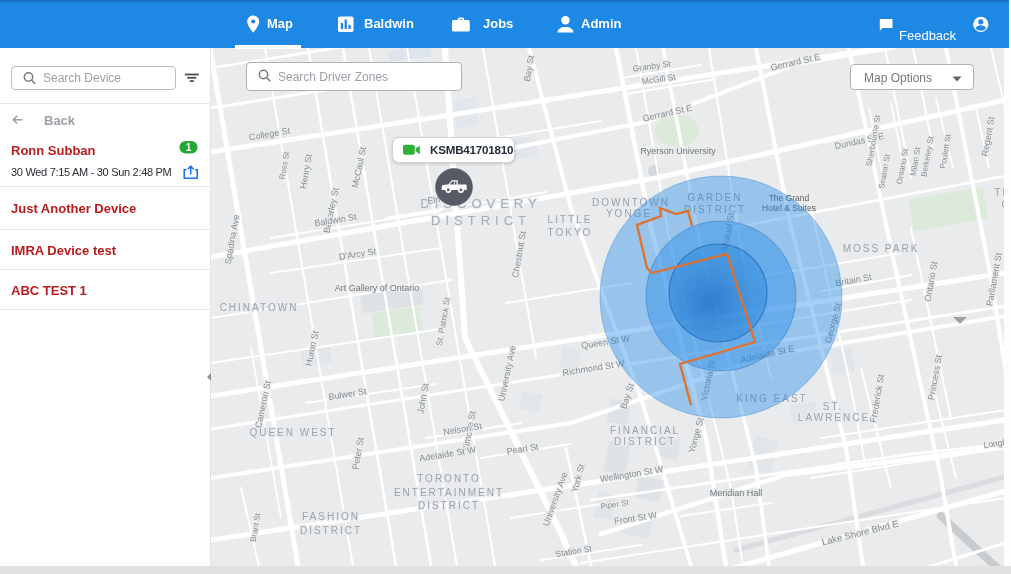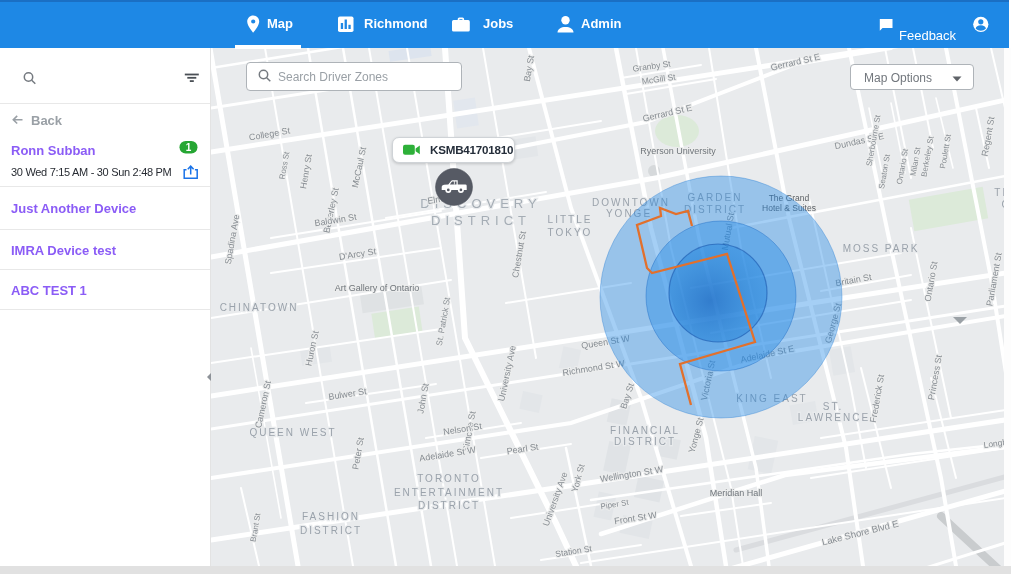--- a/index.html
+++ b/index.html
@@ -8,21 +8,21 @@
   #hdr{position:absolute;left:0;top:0;width:1009px;height:48px;background:#1e88e5;z-index:10;}
   #hdr .topline{position:absolute;left:0;top:0;width:100%;height:2px;background:#1a6fc4;}
   #logo{position:absolute;left:27px;top:7px;color:#fff;font-weight:bold;font-size:28px;letter-spacing:0px;}
   #logo .cam{color:#35c6dd;font-size:20px;letter-spacing:0.5px;}
   .ntxt{position:absolute;top:0;height:48px;line-height:48px;color:#fff;font-size:13px;font-weight:bold;z-index:11;}
   #tabind{position:absolute;left:235px;top:45px;width:66px;height:4px;background:#fff;z-index:12;}
   #side{position:absolute;left:0;top:48px;width:210px;height:518px;background:#fff;border-right:1px solid #e3e3e3;z-index:3;}
   #sbox{position:absolute;left:11px;top:17.5px;width:163px;height:22px;border:1px solid #b9bec4;border-radius:4px;}
   #sbox span{color:#9aa0a6;font-size:12px;position:absolute;left:31px;top:4px;}
   .divider{position:absolute;left:0;width:210px;height:1px;background:#e8e8e8;}
-  .devname{position:absolute;left:11px;color:#8b5cf6;font-weight:bold;font-size:13px;}
+  .devname{position:absolute;left:11px;color:#b91c1c;font-weight:bold;font-size:13px;}
   #map{position:absolute;left:211px;top:48px;width:793px;height:518px;background:#e9ebed;overflow:hidden;z-index:1;}
   .obox{position:absolute;background:#fff;border:1px solid #aeb3b8;border-radius:4px;z-index:6;font-size:13px;color:#9aa0a6;}
   #zonebox{left:246px;top:62px;width:214px;height:27px;}
   #zonebox span{position:absolute;left:31px;top:6.5px;font-size:12px;}
   #mapopt{left:850px;top:64px;width:122px;height:24px;color:#72777d;}
   #mapopt span{position:absolute;left:13px;top:5.5px;font-size:12px;}
   #vlabel{position:absolute;left:392px;top:137px;width:121px;height:23.5px;background:#fff;
           border:1px solid #cfd3d7;border-radius:7px;z-index:5;box-shadow:0 1px 3px rgba(0,0,0,0.18);}
   #vlabel b{position:absolute;left:37px;top:5px;font-size:11.6px;color:#252e3a;letter-spacing:-0.2px;}
   #vstrip{position:absolute;left:1004px;top:48px;width:7px;height:526px;background:#fdfdfd;z-index:8;}
@@ -267,28 +267,31 @@
 <path d="M879.8 19 h12.7 v9 h-10 l-2.7 2.7 z" fill="#fff"></path>
 
 <g>
         <circle cx="980.8" cy="24.3" r="7.6" fill="#fff"></circle>
 <circle cx="980.8" cy="21.8" r="2.6" fill="#1e88e5"></circle>
 <path d="M975.7 28.7c0-2.3 2.3-3.5 5.1-3.5s5.1 1.2 5.1 3.5a7.6 7.6 0 0 1-10.2 0z" fill="#1e88e5"></path>
       </g>
 </svg>
   </div>
   <div class="ntxt" style="left:267px;">Map</div>
-  <div class="ntxt" style="left:364px;">Richmond</div>
+  <div class="ntxt" style="left:364px;">Baldwin</div>
   <div class="ntxt" style="left:483px;">Jobs</div>
   <div class="ntxt" style="left:581px;">Admin</div>
   <div class="ntxt" style="left:899px;font-weight:normal;margin-top:12px;">Feedback</div>
   <div id="tabind"></div>
   <div id="side">
+    <div id="sbox">
+      <span>Search Device</span>
+    </div>
     <div class="divider" style="top:55px;"></div>
-    <div style="position:absolute;left:31px;top:64.5px;color:#9aa0a6;font-size:13px;font-weight:bold;">Back</div>
+    <div style="position:absolute;left:44px;top:64.5px;color:#9aa0a6;font-size:13px;font-weight:bold;">Back</div>
     <div class="devname" style="top:95px;">Ronn Subban</div>
     <div style="position:absolute;left:11px;top:117.5px;color:#282c33;font-size:11px;letter-spacing:-0.3px;">30 Wed 7:15 AM - 30 Sun 2:48 PM</div>
     <div class="divider" style="top:138px;"></div>
     <div class="devname" style="top:153px;">Just Another Device</div>
     <div class="divider" style="top:181px;"></div>
     <div class="devname" style="top:195px;">IMRA Device test</div>
     <div class="divider" style="top:221px;"></div>
     <div class="devname" style="top:235px;">ABC TEST 1</div>
     <div class="divider" style="top:261px;"></div>
 

